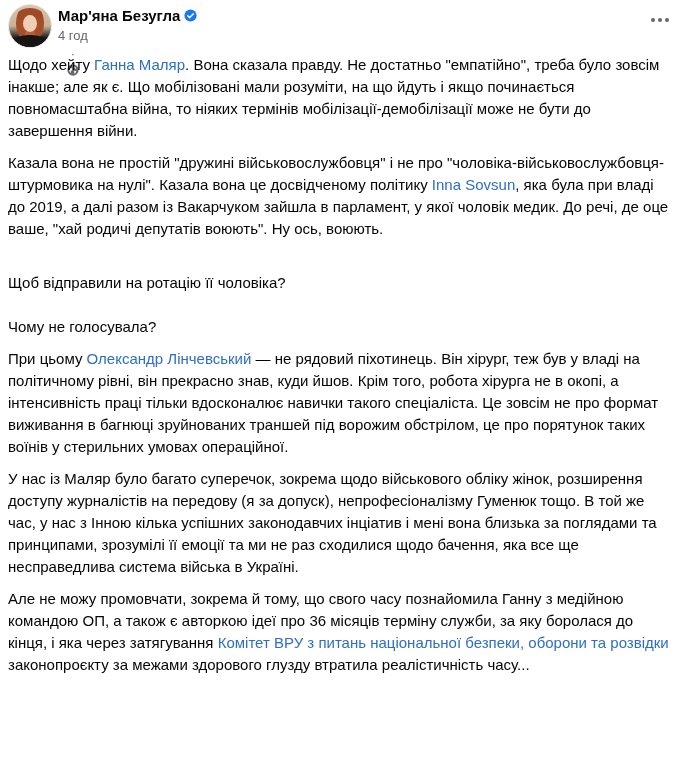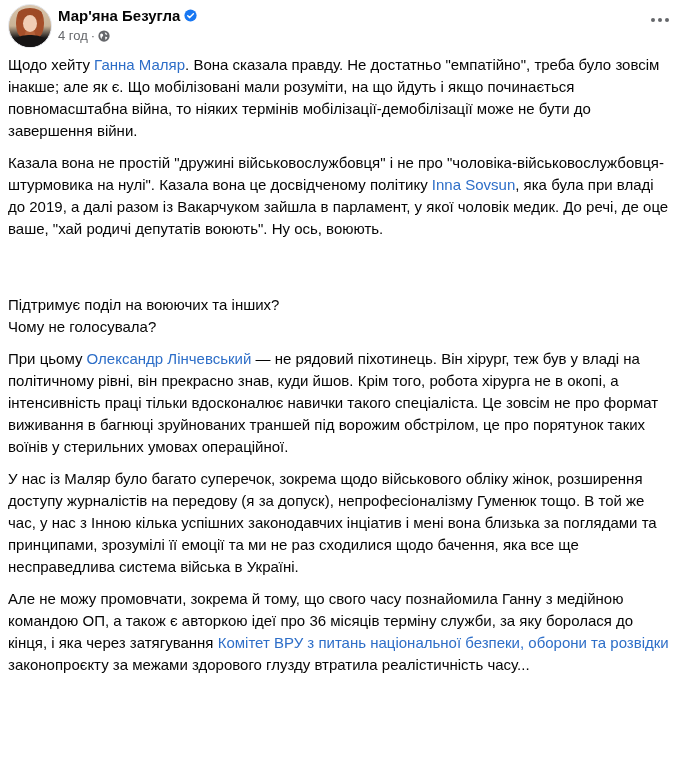--- a/index.html
+++ b/index.html
@@ -12,21 +12,21 @@
                 linear-gradient(180deg, #d9c6ae 0%, #c9b295 50%, #1d1a1a 78%, #141212 100%);
     border:1px solid #e4e6eb; }
   .avatar .face { position:absolute; left:14px; top:10px; width:14px; height:17px; border-radius:50%; background:#f0cdb5; }
   .avatar .hair-l { position:absolute; left:7px; top:6px; width:10px; height:26px; border-radius:50% 30% 40% 60%; background:#a54f2a; }
   .avatar .hair-r { position:absolute; left:25px; top:6px; width:10px; height:26px; border-radius:30% 50% 60% 40%; background:#a54f2a; }
   .avatar .top { position:absolute; left:9px; top:3px; width:24px; height:12px; border-radius:50% 50% 20% 20%; background:#9e4a26; }
   .avatar .body { position:absolute; left:3px; top:30px; width:36px; height:20px; border-radius:45% 45% 0 0; background:#161414; }
   .name-row { position:absolute; left:58px; top:7px; display:flex; align-items:center; gap:4px; }
   .name { font-size:15px; font-weight:700; color:#050505; letter-spacing:0; }
   .verified { width:13px; height:13px; display:inline-block; }
-  .meta-row { position:absolute; left:58px; top:28px; display:flex; align-items:center; gap:3px; font-size:13px; color:#65676b; }
+  .meta-row { position:absolute; left:58px; top:28px; display:flex; align-items:center; gap:3px; font-size:13px; color:#65676b;flex-direction:column; }
   .meta-row .dot { font-size:13px; }
   .globe { width:12px; height:12px; display:inline-block; }
   .more { position:absolute; right:14px; top:8px; width:30px; height:24px; display:flex; align-items:center; justify-content:center; cursor:pointer; }
   .more span { display:block; width:4px; height:4px; background:#65676b; border-radius:50%; margin:0 1.5px; }
   .content { position:absolute; left:8px; top:54px; width:672px; font-size:15px; line-height:22px; color:#050505; }
   .content p { margin:0 8px 10px 0; }
   .content a { color:#385898; text-decoration:none; cursor:pointer; color:#2d6ec8; }
 </style>
 </head>
 <body>
@@ -65,22 +65,22 @@
   </div>
 
   <div class="content">
     <p><span>Щодо хейту </span><a>Ганна Маляр</a><span>. Вона сказала правду. Не достатньо "емпатійно", треба було зовсім інакше; але як є. Що мобілізовані мали розуміти, на що йдуть і якщо починається повномасштабна війна, то ніяких термінів мобілізації-демобілізації може не бути до завершення війни.</span></p>
 
     <p><span>Казала вона не простій "дружині військовослужбовця" і не про "чоловіка-військовослужбовця-штурмовика на нулі". Казала вона це досвідченому політику </span><a>Inna Sovsun</a><span>, яка була при владі до 2019, а далі разом із Вакарчуком зайшла в парламент, у якої чоловік медик. До речі, де оце ваше, "хай родичі депутатів воюють". Ну ось, воюють.</span></p>
 
 
     <p>
       <br>
+      <span>Щоб відправили на ротацію її чоловіка?</span><br>
       <br>
-      <span>Підтримує поділ на воюючих та інших?</span><br>
       <span>Чому не голосувала?</span>
     </p>
 
     <p><span>При цьому </span><a>Олександр Лінчевський</a><span>  — не рядовий піхотинець. Він хірург, теж був у владі на політичному рівні, він прекрасно знав, куди йшов. Крім того, робота хірурга не в окопі, а інтенсивність праці тільки вдосконалює навички такого спеціаліста. Це зовсім не про формат виживання в багнюці зруйнованих траншей під ворожим обстрілом, це про порятунок таких воїнів у стерильних умовах операційної.</span></p>
 
     <p>У нас із Маляр було багато суперечок, зокрема щодо військового обліку жінок, розширення доступу журналістів на передову (я за допуск), непрофесіоналізму Гуменюк тощо. В той же час, у нас з Інною кілька успішних законодавчих інціатив і мені вона близька за поглядами та принципами, зрозумілі її емоції та ми не раз сходилися щодо бачення, яка все ще несправедлива система війська в Україні.</p>
 
 
     <p><span>Але не можу  промовчати, зокрема й тому, що свого часу познайомила Ганну з медійною командою ОП, а також є авторкою ідеї про 36 місяців терміну служби, за яку боролася до кінця, і яка через затягування </span><a>Комітет ВРУ з питань національної безпеки, оборони та розвідки</a><span> законопроєкту за межами здорового глузду втратила реалістичність часу...</span></p>
 

